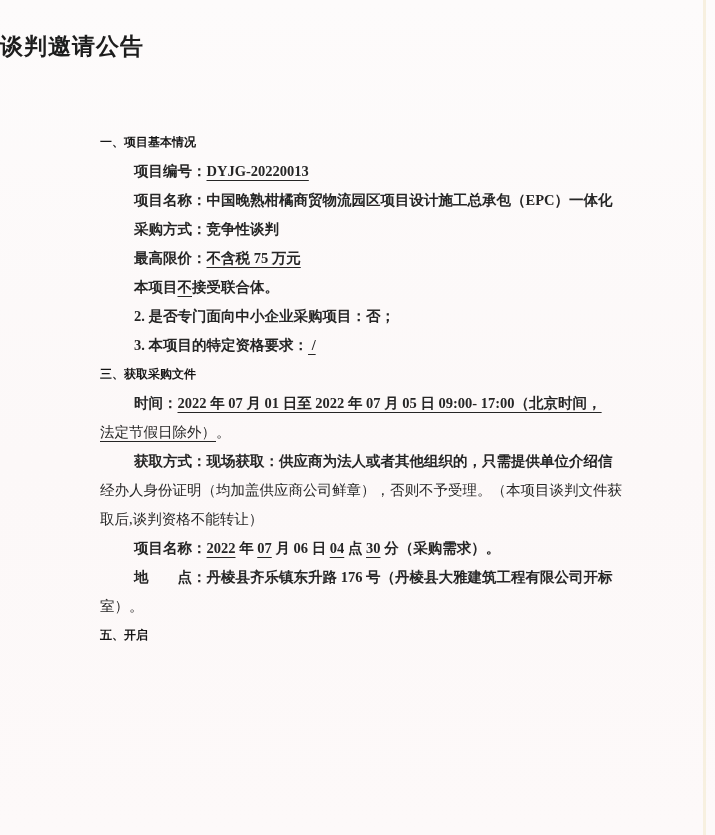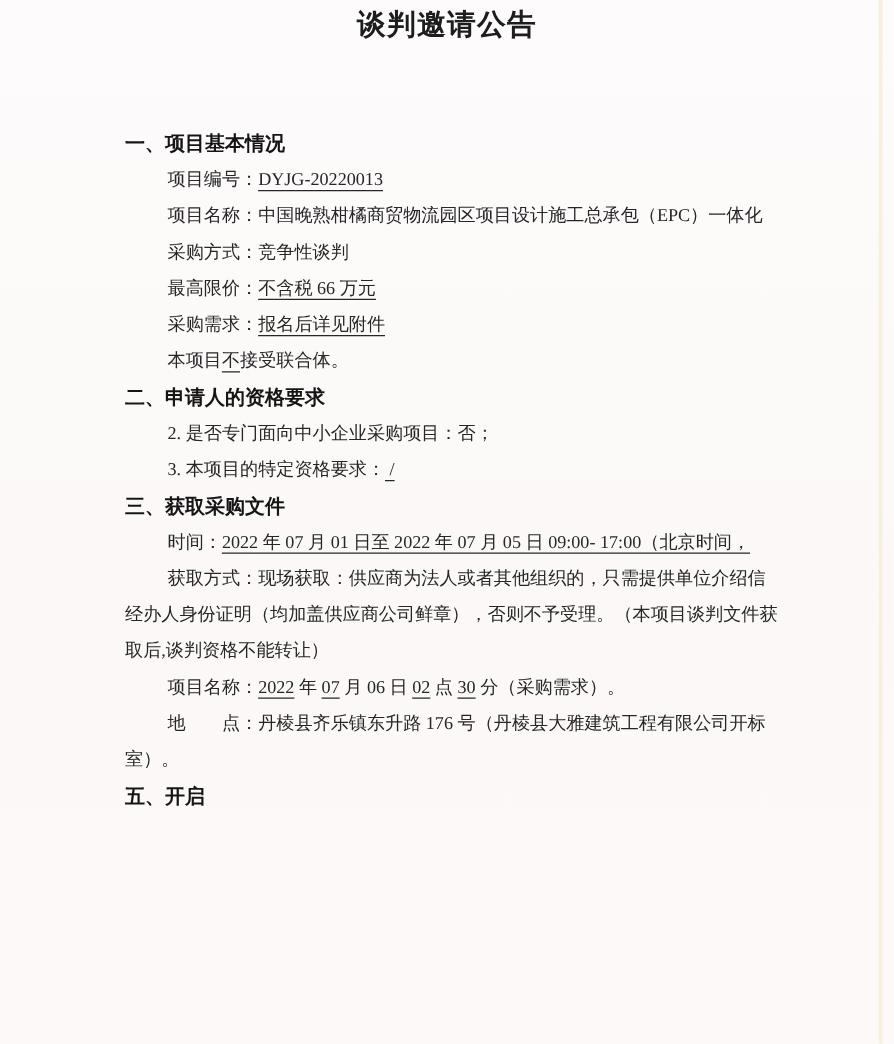--- a/index.html
+++ b/index.html
@@ -21,81 +21,79 @@
   .scan-edge {
     position: absolute;
     top: 0;
     bottom: 0;
     right: 9px;
     width: 3px;
     background: #f5edda;
     opacity: .8;
   }
   .title {
-    padding-top: 4px;
-    text-align: center;
+    padding-top: 31px;
     font-family: "Liberation Sans", "DejaVu Sans", sans-serif;
     font-weight: bold;
     font-size: 23px;
     line-height: 30px;
     letter-spacing: 1px;
     color: #1d1d1d;
   }
   .content {
     margin: 67px 0 0 100px;
     width: 528px;
     font-size: 14.5px;
     line-height: 29px;
   }
   .line {
     height: 29px;
     white-space: nowrap;
   }
-  .indent { text-indent: 34px; }
+  .indent { text-indent: 34px; font-weight: bold; }
   .heading {
     font-family: "Liberation Sans", "DejaVu Sans", sans-serif;
     font-weight: bold;
-    font-size: 16px;
+    font-size: 12px;
     color: #151515;
   }
   .u {
     text-decoration: underline;
     text-underline-offset: 4px;
     text-decoration-thickness: 1px;
   }
 </style>
 </head>
 <body>
 
 <div class="page">
   <div class="title">谈判邀请公告</div>
   <main class="content">
       <section>
         <div class="line heading">一、项目基本情况</div>
         <div class="line indent"><span>项目编号：</span><span class="u">DYJG-20220013</span></div>
         <div class="line indent"><span>项目名称：中国晚熟柑橘商贸物流园区项目设计施工总承包（EPC）一体化</span></div>
         <div class="line indent"><span>采购方式：竞争性谈判</span></div>
-        <div class="line indent"><span>最高限价：</span><span class="u">不含税 66 万元</span></div>
-        <div class="line indent"><span>采购需求：</span><span class="u">报名后详见附件</span></div>
+        <div class="line indent"><span>最高限价：</span><span class="u">不含税 75 万元</span></div>
         <div class="line indent"><span>本项目</span><span class="u">不</span><span>接受联合体。</span></div>
       </section>
       <section>
-        <div class="line heading">二、申请人的资格要求</div>
         <div class="line indent"><span>2. 是否专门面向中小企业采购项目：否；</span></div>
         <div class="line indent"><span>3. 本项目的特定资格要求：</span><span class="u"> / </span></div>
       </section>
       <section>
         <div class="line heading">三、获取采购文件</div>
         <div class="line indent"><span>时间：</span><span class="u">2022 年 07 月 01 日至 2022 年 07 月 05 日 09:00- 17:00（北京时间，</span></div>
+        <div class="line"><span class="u">法定节假日除外）</span><span>。</span></div>
         <div class="line indent"><span>获取方式：现场获取：供应商为法人或者其他组织的，只需提供单位介绍信</span></div>
         <div class="line"><span>经办人身份证明（均加盖供应商公司鲜章），否则不予受理。（本项目谈判文件获</span></div>
         <div class="line"><span>取后,谈判资格不能转让）</span></div>
       </section>
       <section>
-        <div class="line indent"><span>项目名称：</span><span class="u">2022</span><span> 年 </span><span class="u">07</span><span> 月 06 日 </span><span class="u">02</span><span> 点 </span><span class="u">30</span><span> 分（采购需求）。</span></div>
+        <div class="line indent"><span>项目名称：</span><span class="u">2022</span><span> 年 </span><span class="u">07</span><span> 月 06 日 </span><span class="u">04</span><span> 点 </span><span class="u">30</span><span> 分（采购需求）。</span></div>
         <div class="line indent"><span>地　　点：丹棱县齐乐镇东升路 176 号（丹棱县大雅建筑工程有限公司开标</span></div>
         <div class="line"><span>室）。</span></div>
       </section>
       <section>
         <div class="line heading">五、开启</div>
       </section>
     </main>
   <div class="scan-edge"></div>
 </div>
 

